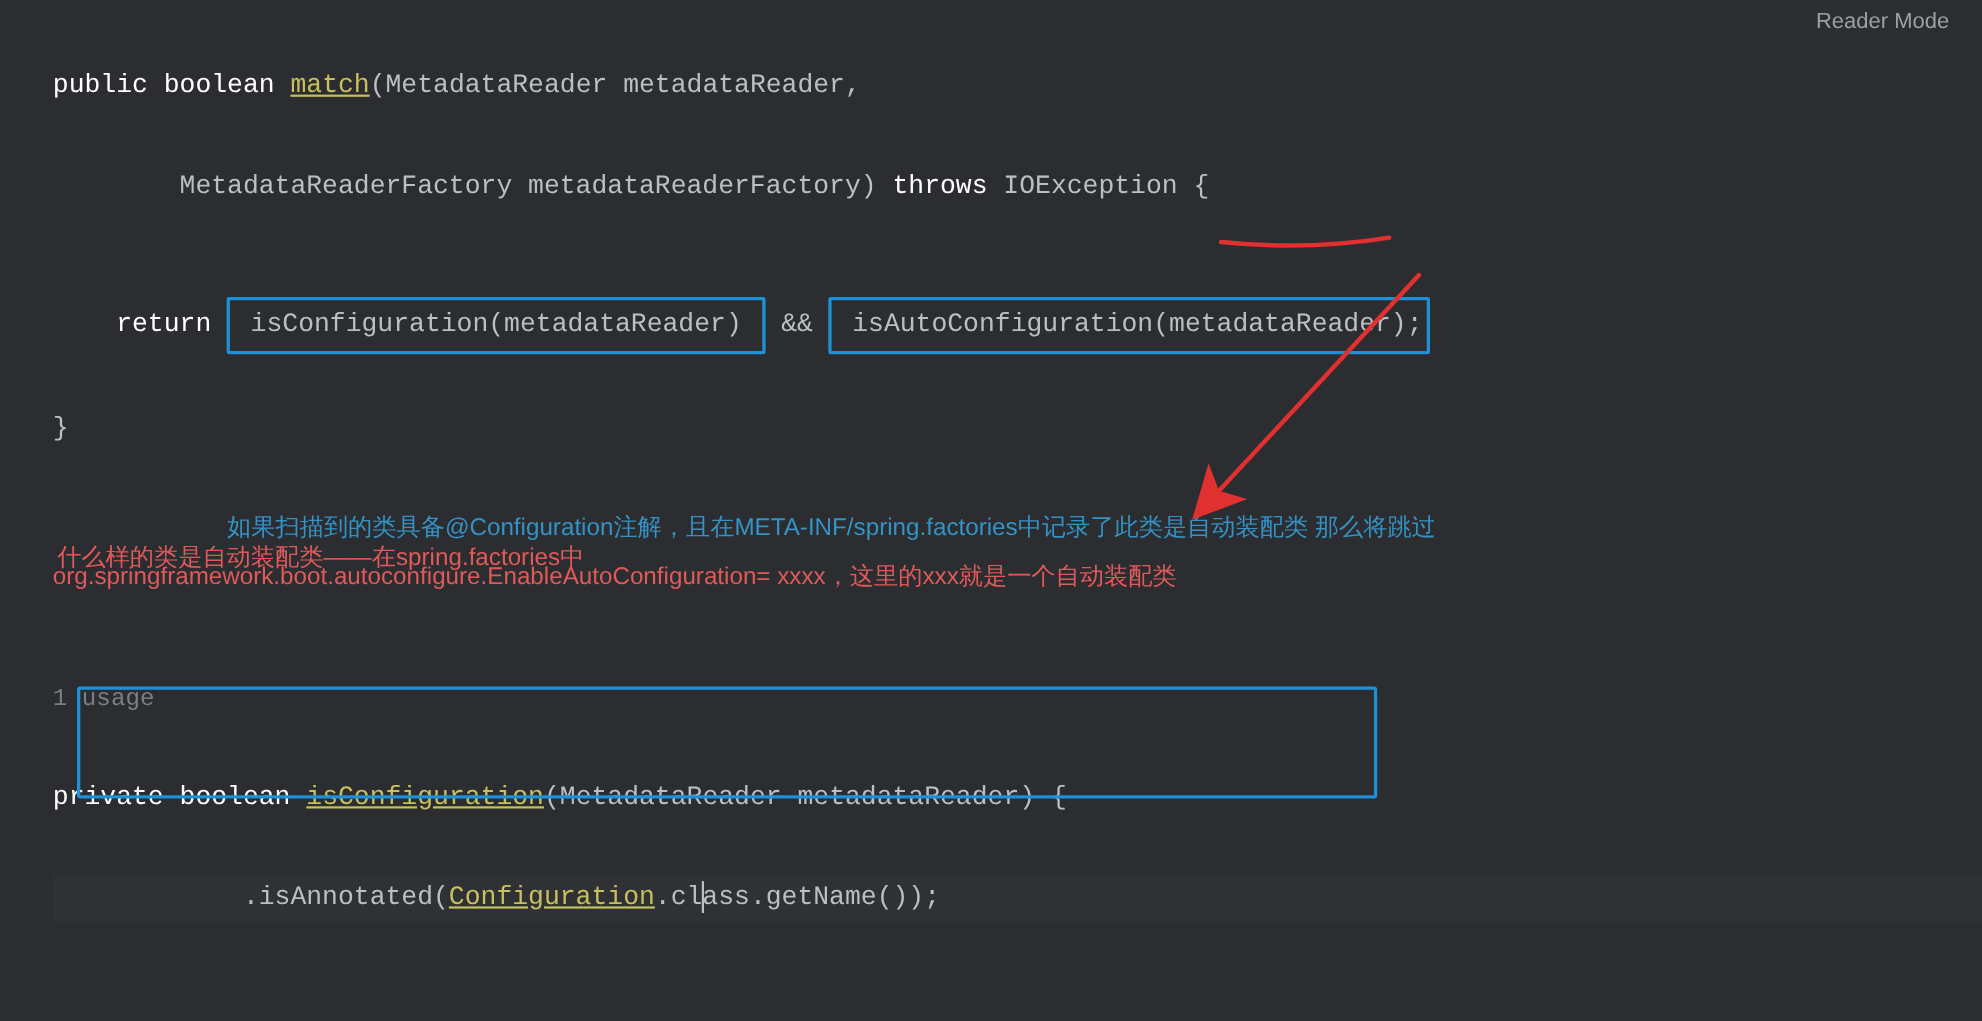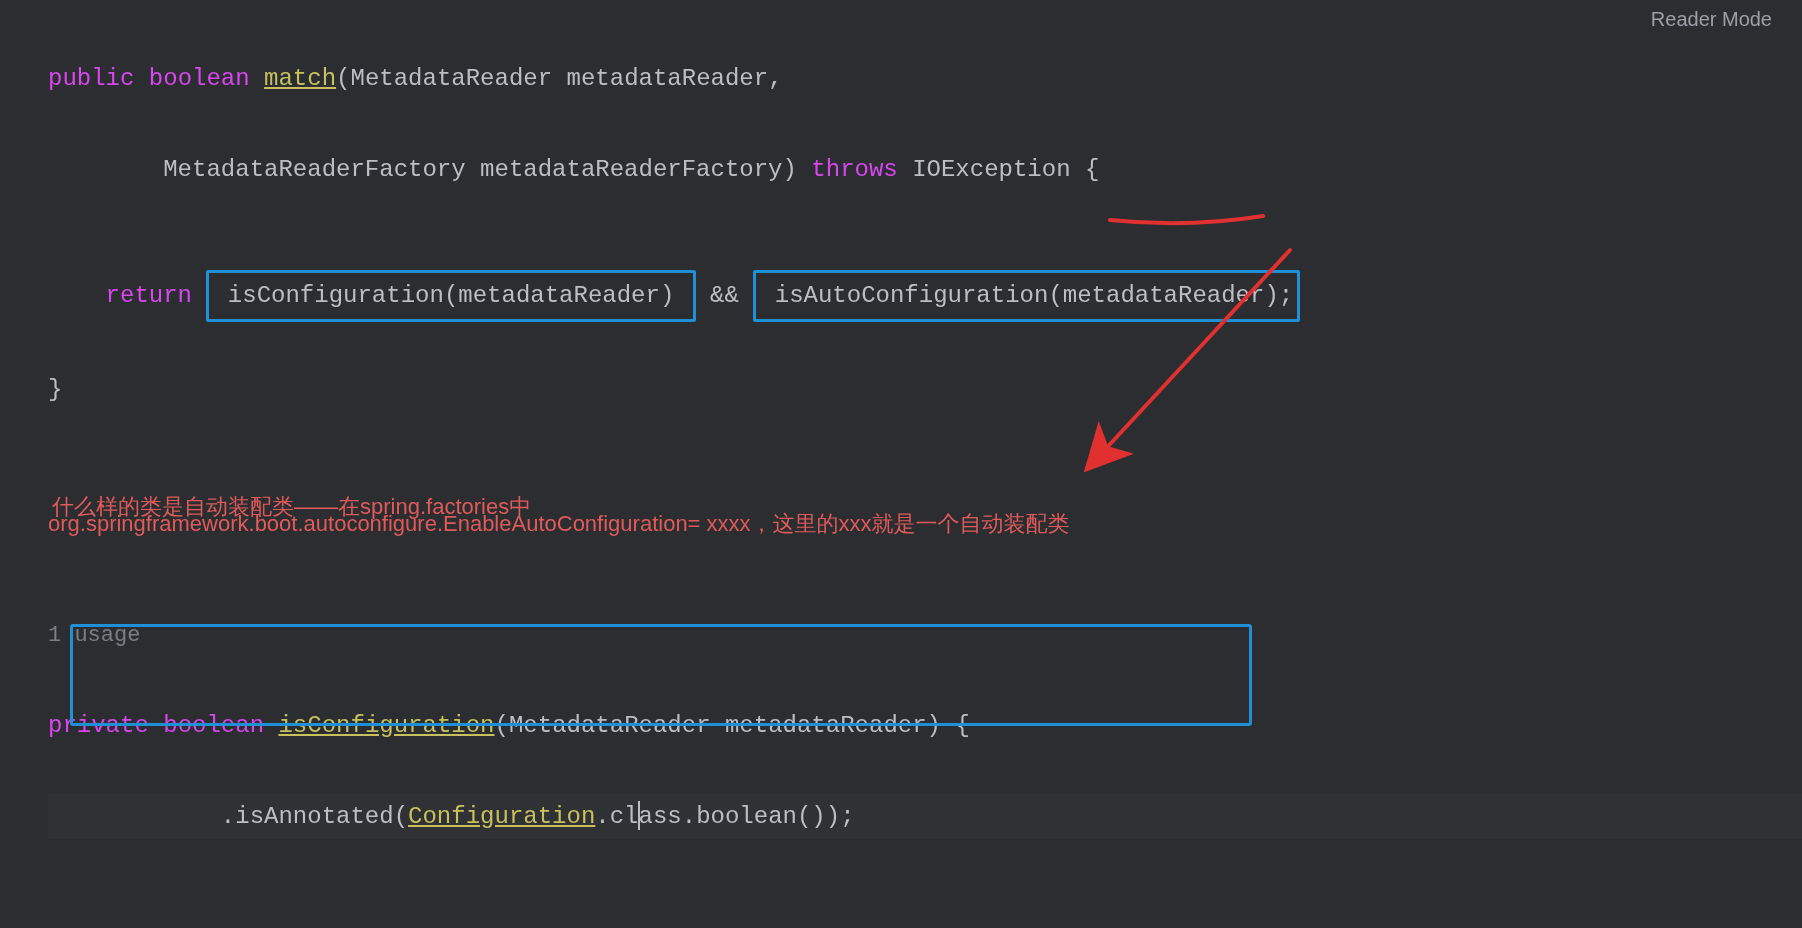--- a/index.html
+++ b/index.html
@@ -21,21 +21,21 @@
     position: relative;
   }
   .reader-mode {
     position: absolute;
     top: 8px;
     right: 30px;
     color: #9aa0a6;
     font-size: 20px;
     font-family: Liberation Sans, sans-serif;
   }
-  .kw { color: #d946ef; }
+  .kw { color: #ffffff; }
   .method { color: #c8c05c; text-decoration: underline; }
   .param { color: #bcbec4; }
   .plain { color: #bcbec4; margin-top: 32px; }
   .usage { color: #7a7e85; font-size: 22px; }
   .comment-blue { color: #3592c4; font-family: 'Microsoft YaHei', sans-serif; font-size: 22px;}
   .annotation-red { color: #e05a5a; font-family: 'Microsoft YaHei', sans-serif; font-size: 22px; position:absolute;}
   .box-blue {
     border: 3px solid #1f8fd6;
     border-radius: 2px;
     padding: 0 4px;
@@ -64,25 +64,25 @@
 </head>
 <body>
 
 <div class="reader-mode">Reader Mode</div>
 
 <div class="code-area">
 <div><span class="kw">public</span> <span class="kw">boolean</span> <span class="method">match</span><span class="param">(MetadataReader metadataReader,</span></div>
 <div><span>        </span><span class="param">MetadataReaderFactory metadataReaderFactory) </span><span class="kw">throws</span><span class="plain"> IOException {</span></div>
 <div><span>    </span><span class="kw">return</span><span> </span><span class="box-blue plain"> isConfiguration(metadataReader) </span><span class="plain"> &amp;&amp; </span><span class="box-blue plain"> isAutoConfiguration(metadataReader);</span></div>
 <div><span class="plain">}</span></div>
-<div><span>           </span></div>
+<div><span>           </span><span class="comment-blue">如果扫描到的类具备@Configuration注解，且在META-INF/spring.factories中记录了此类是自动装配类 那么将跳过</span></div>
 <div style="height:20px"></div>
 <div class="usage">1 usage</div>
 <div><span class="kw">private</span> <span class="kw">boolean</span> <span class="method">isConfiguration</span><span class="param">(MetadataReader metadataReader) {</span></div>
-<div class="caret-line"><span>            </span><span class="plain">.isAnnotated(</span><span class="method">Configuration</span><span class="plain">.cl</span><span class="cursor"></span><span class="plain">ass</span><span class="plain">.boolean());</span></div>
+<div class="caret-line"><span>            </span><span class="plain">.isAnnotated(</span><span class="method">Configuration</span><span class="plain">.cl</span><span class="cursor"></span><span class="plain">ass</span><span class="plain">.getName());</span></div>
 
 
 
 
 
 
 
 </div>
 
 <div class="annotation-red" style="left:52px; top:492px;">什么样的类是自动装配类——在spring.factories中</div>

